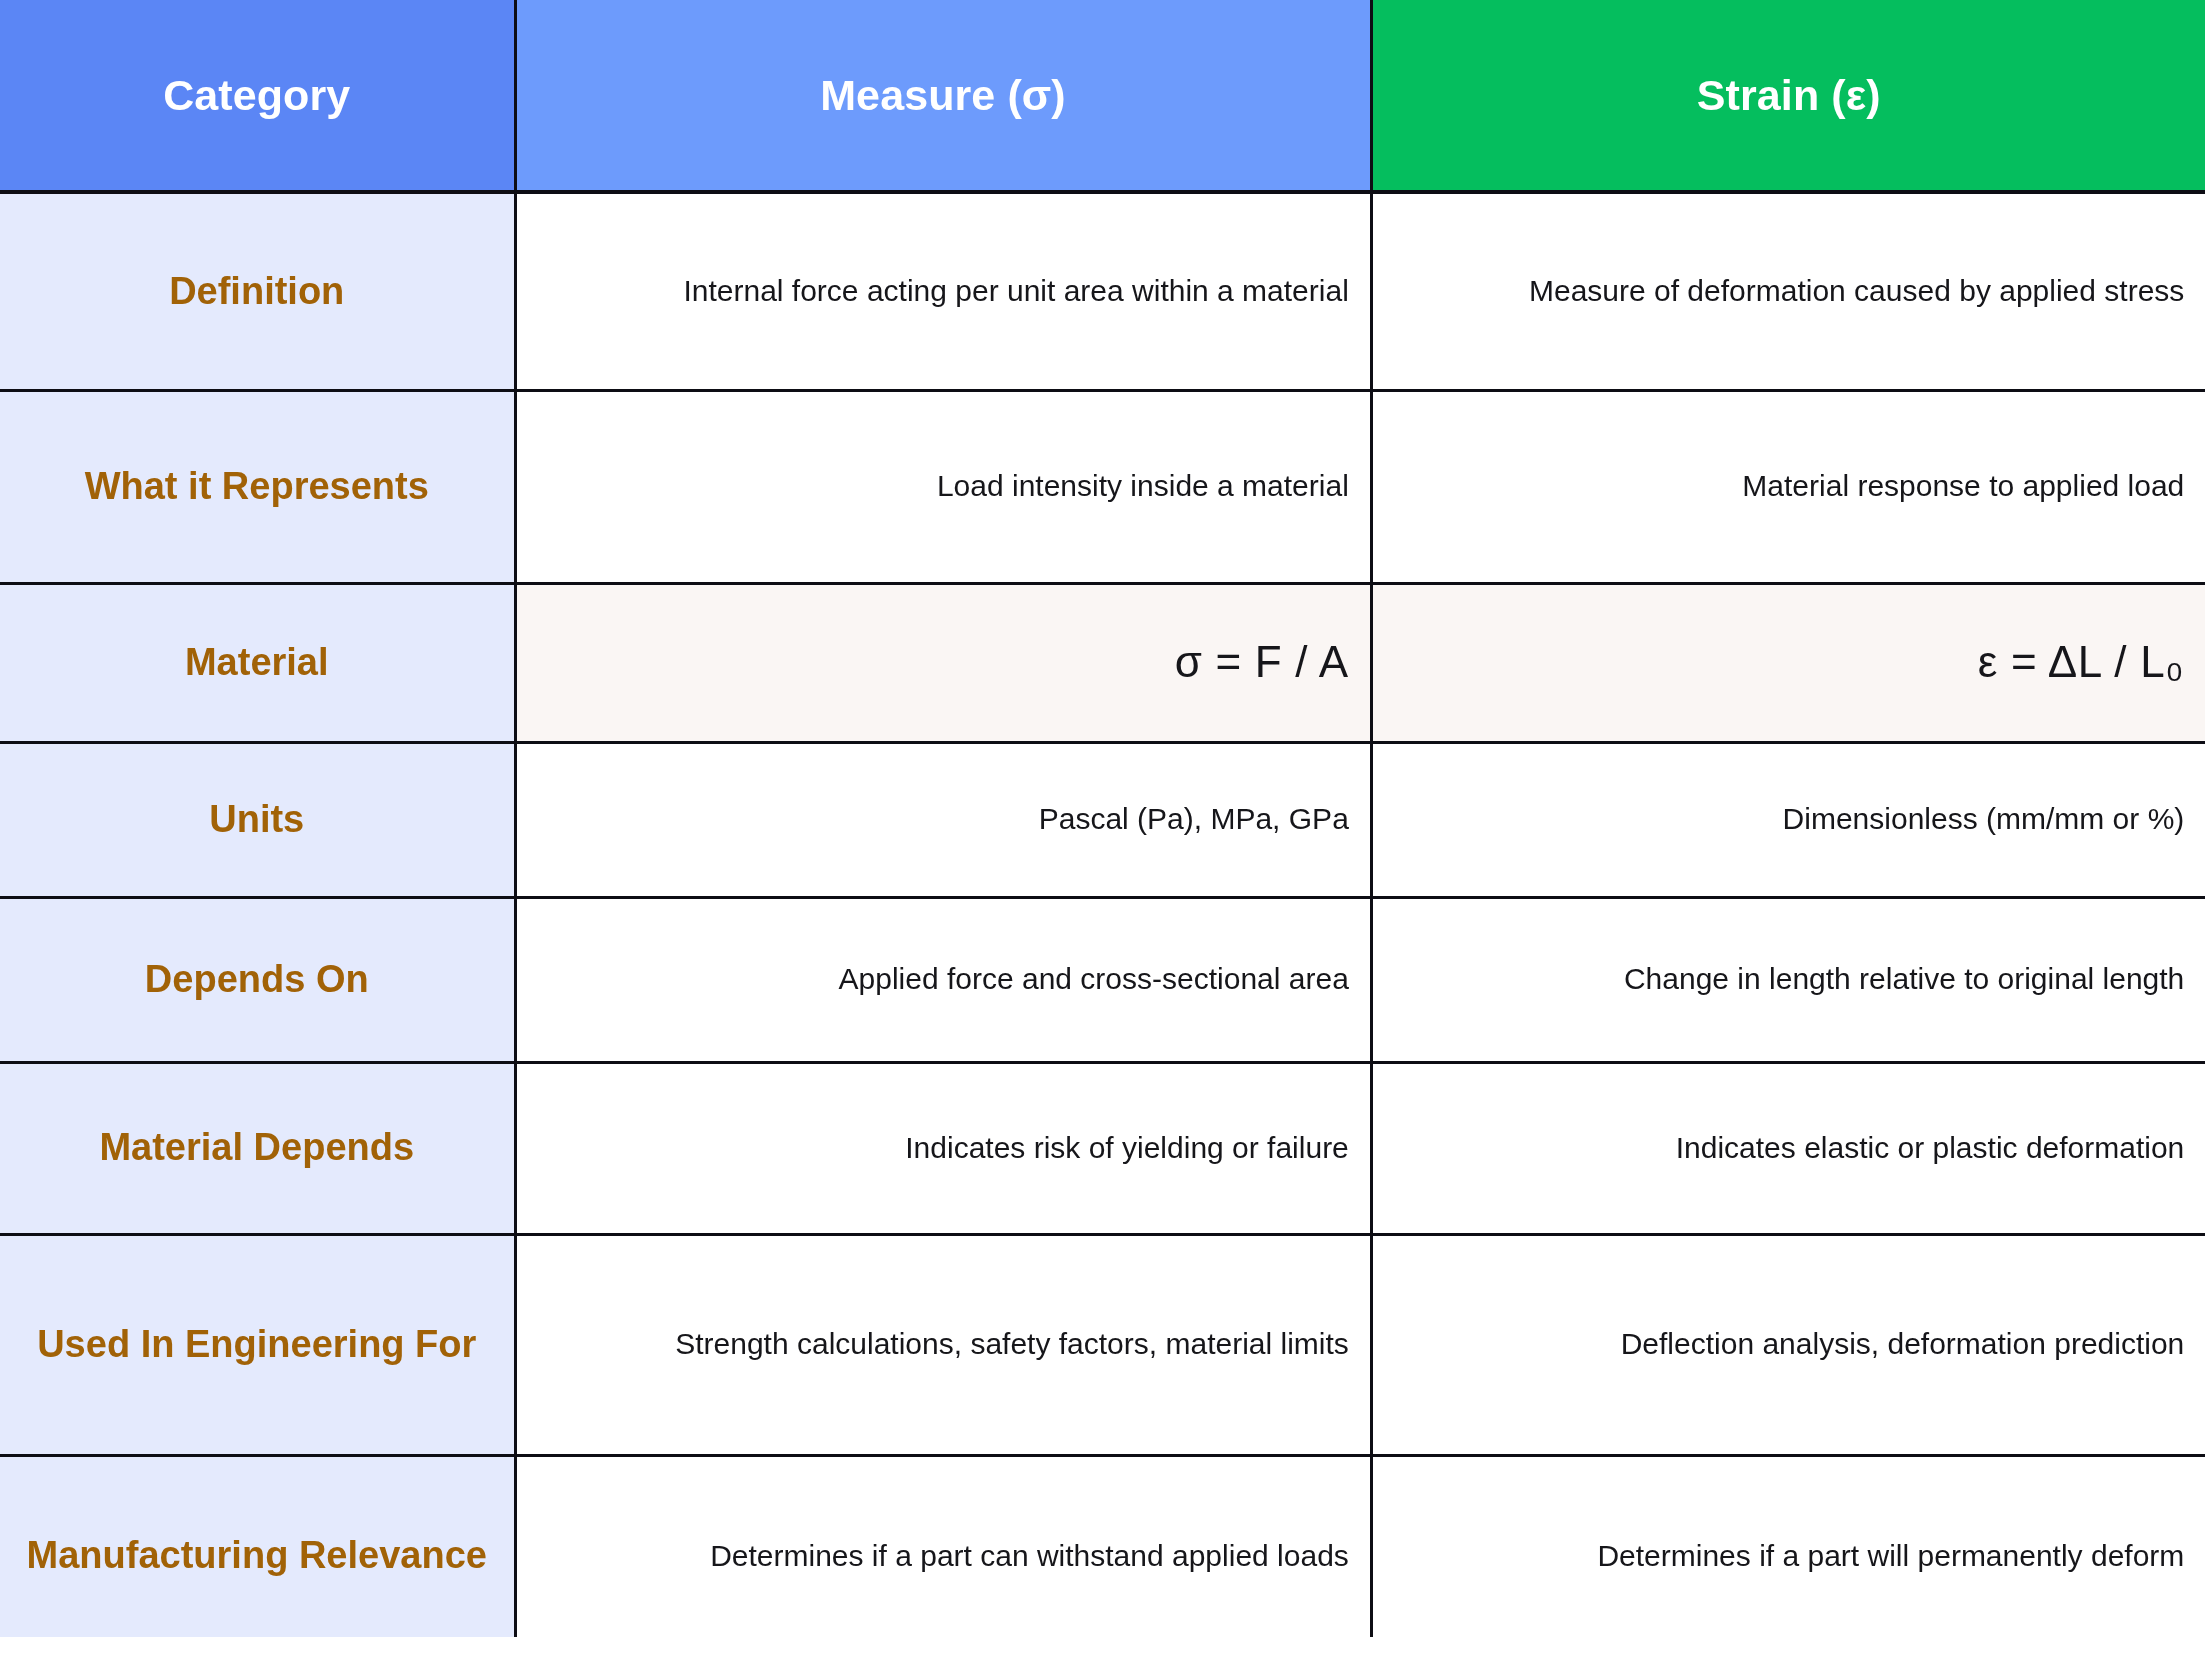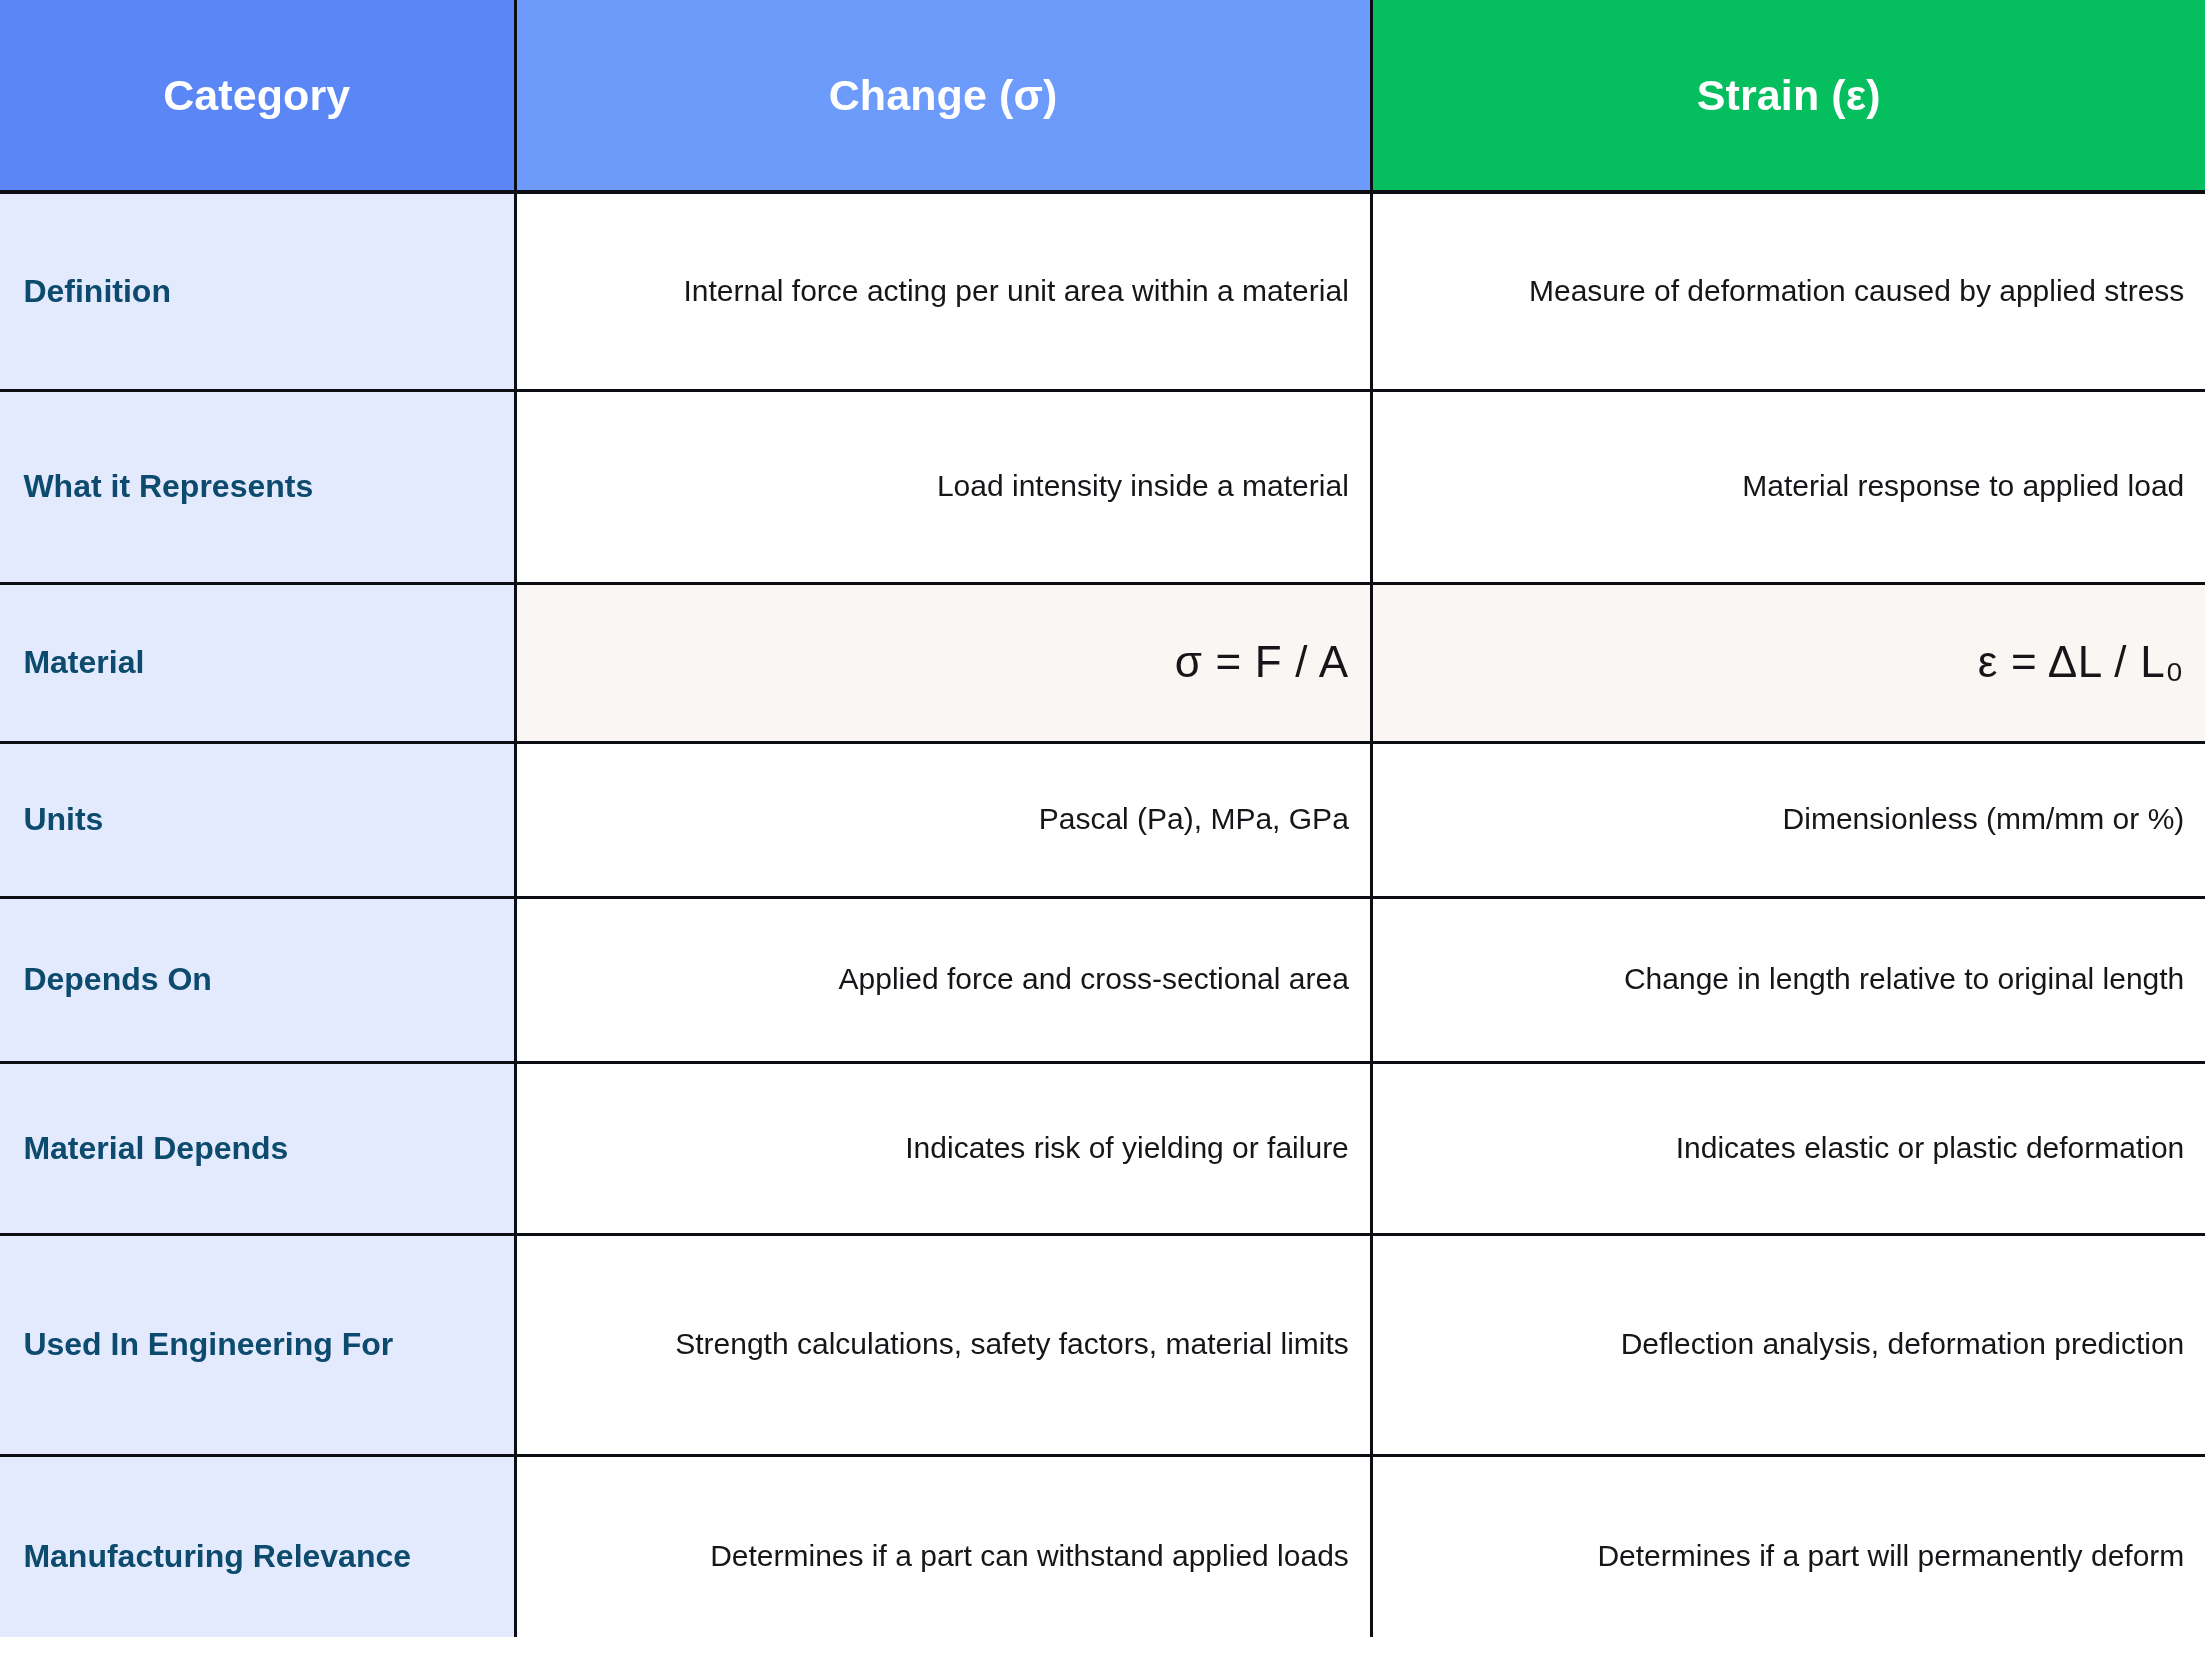--- a/index.html
+++ b/index.html
@@ -58,24 +58,24 @@
     box-sizing: border-box;
     border-right: 3.4px solid #0d0d14;
     border-bottom: 3.4px solid #0d0d14;
     vertical-align: middle;
   }
   tbody td:last-child { border-right: none; }
   tbody tr:last-child td { border-bottom: none; }
 
   td.cat {
     background: #e4eafd;
-    text-align: left;
-    font-size: 32px;
+    text-align: center;
+    font-size: 38px;
     font-weight: 700;
-    color: #0c4a6e;
+    color: #a16207;
     line-height: 1.45;
     padding: 18px 23.4px;
   }
 
   td.val {
     background: #ffffff;
     text-align: right;
     font-size: 30px;
     font-weight: 400;
     color: #16161a;
@@ -108,21 +108,21 @@
   <table class="cmp">
     <colgroup>
       <col class="c-cat">
       <col class="c-stress">
       <col class="c-strain">
     </colgroup>
 
     <thead>
       <tr>
         <th class="h-cat">Category</th>
-        <th class="h-stress">Change (σ)</th>
+        <th class="h-stress">Measure (σ)</th>
         <th class="h-strain">Strain (ε)</th>
       </tr>
     </thead>
 
     <tbody>
 
       <tr class="r0">
         <td class="cat">Definition</td>
         <td class="val">Internal force acting per unit area within a material</td>
         <td class="val">Measure of deformation caused by applied stress</td>

